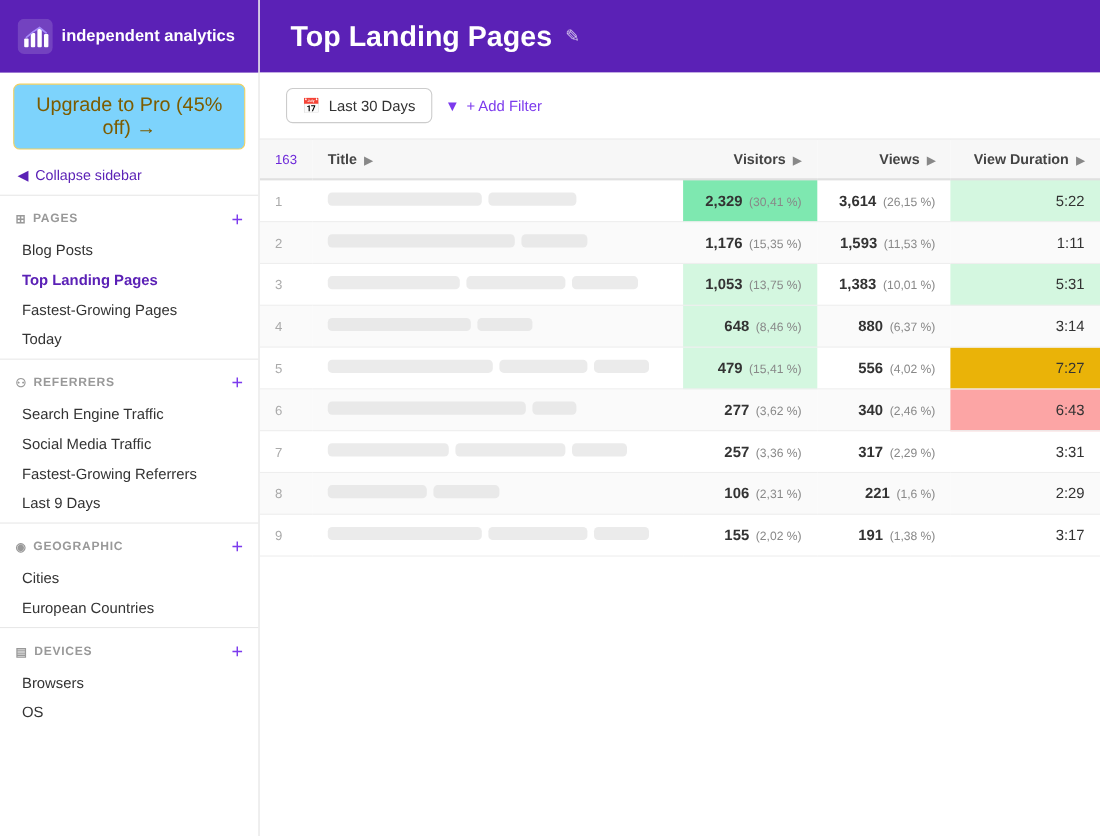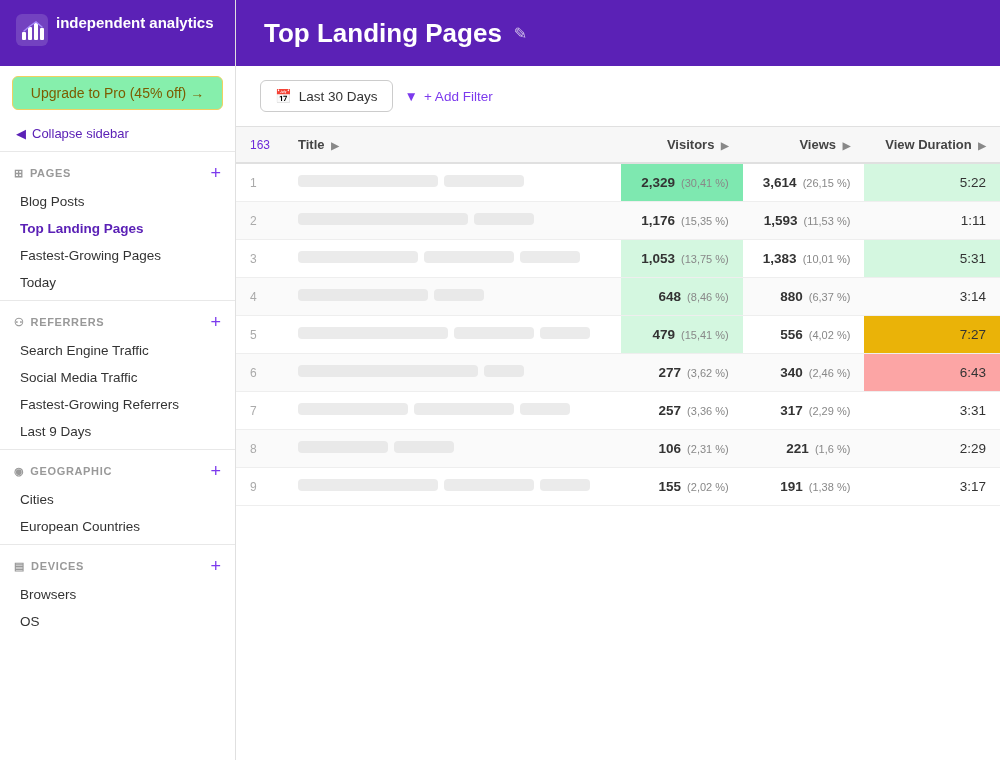--- a/index.html
+++ b/index.html
@@ -13,40 +13,41 @@
       border-right: 1px solid #e0e0e0;
       display: flex;
       flex-direction: column;
       height: 760px;
       overflow-y: auto;
     }
     .sidebar-logo {
       background: #5b21b6;
       padding: 14px 16px;
       display: flex;
+      align-items: center;
       gap: 8px;
       height: 66px;
     }
     .sidebar-logo-icon {
       width: 32px;
       height: 32px;
     }
     .sidebar-logo-text {
       color: #fff;
       font-size: 15px;
       line-height: 1.2;
     }
     .sidebar-logo-text span { font-weight: 700; }
     .sidebar-upgrade {
-      background: #86efac;
+      background: #7dd3fc;
       border: 1px solid #f0d060;
       border-radius: 6px;
       margin: 10px 12px;
       padding: 8px 12px;
-      font-size: 14px;
+      font-size: 18px;
       color: #7c5c00;
       cursor: pointer;
       display: flex;
       align-items: center;
       justify-content: center;
       font-weight: 500;
     }
     .sidebar-collapse {
       display: flex;
       align-items: center;

